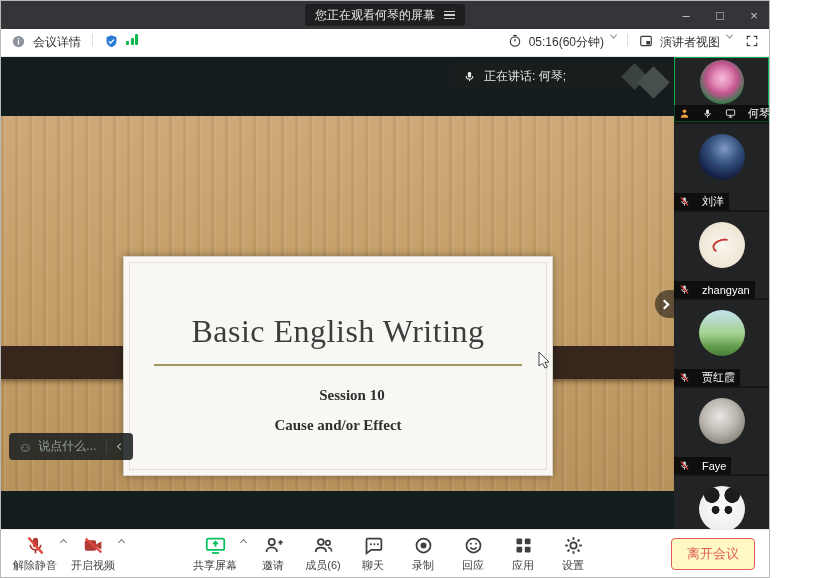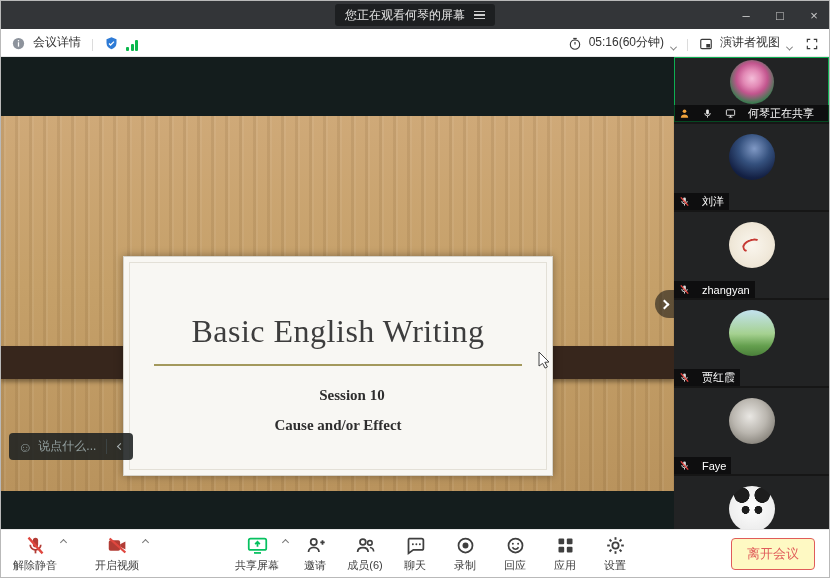--- a/index.html
+++ b/index.html
@@ -1,29 +1,29 @@
 <!DOCTYPE html>
 <html><head>
 <meta charset="utf-8">
 <style>
   * { margin:0; padding:0; box-sizing:border-box; }
   html,body { width:830px; height:578px; font-family:"Liberation Sans","DejaVu Sans",sans-serif; }
-  .window { position:relative; width:830px; height:578px; background:#141c1c; border:1px solid #b9b9b9; overflow:hidden; }
+  .window { position:relative; width:770px; height:578px; background:#141c1c; border:1px solid #b9b9b9; overflow:hidden; }
 
   
   .titlebar { position:absolute; top:0; left:0; right:0; height:28px; background:#333538; }
   .title-pill { position:absolute; left:50%; top:3px; transform:translateX(-50%); height:22px; background:#1d1f21; border-radius:3px; display:flex; align-items:center; gap:9px; padding:0 10px; color:#e8e8e8; font-size:12px; white-space:nowrap; }
   .hamburger { display:inline-flex; flex-direction:column; gap:2px; }
   .hamburger i { width:11px; height:1.5px; background:#cfcfcf; display:block; }
   .win-controls { position:absolute; right:8px; top:0; height:28px; display:flex; align-items:center; gap:20px; color:#c9c9c9; font-size:13px; }
   .win-controls span { cursor:default; width:14px; text-align:center; }
 
   
   .toolbar { position:absolute; top:28px; left:0; right:0; height:28px; background:#ffffff; border-bottom:1px solid #e7e7e7; display:flex; align-items:center; padding:0 10px; font-size:12px; color:#333; }
-  .tb-left, .tb-right { display:flex; align-items:flex-end; gap:7px; }
+  .tb-left, .tb-right { display:flex; align-items:flex-start; gap:7px; }
   .tb-spacer { flex:1; }
   .sep { width:1px; height:12px; background:#dcdcdc; margin:0 4px; }
   .signal { display:inline-flex; align-items:flex-end; gap:1.5px; height:11px; }
   .signal i { display:block; width:3px; background:#0bb84d; border-radius:1px; }
   .signal .b1{height:4px} .signal .b2{height:7px} .signal .b3{height:11px}
   .chev { display:inline-block; width:5px; height:5px; border-right:1.5px solid #777; border-bottom:1.5px solid #777; }
   .chev.down { transform:rotate(45deg) translate(-1px,-1px); }
   .chev.up { transform:rotate(-135deg); }
   .chev.left { transform:rotate(135deg); border-color:#aab3b3; }
   .chev.right { transform:rotate(-45deg); border-color:#fff; width:7px; height:7px; border-width:2px; }
@@ -75,21 +75,21 @@
       radial-gradient(circle at 28% 20%, #1d1d1d 0 15%, rgba(0,0,0,0) 16%),
       radial-gradient(circle at 72% 20%, #1d1d1d 0 15%, rgba(0,0,0,0) 16%),
       radial-gradient(circle at 36% 52%, #1d1d1d 0 10%, rgba(0,0,0,0) 11%),
       radial-gradient(circle at 64% 52%, #1d1d1d 0 10%, rgba(0,0,0,0) 11%),
       radial-gradient(circle at 50% 45%, #ffffff 0%, #ededed 70%, #cccccc 100%); }
   .tile-label { position:absolute; left:0; bottom:0; height:17px; background:rgba(0,0,0,0.58); color:#fff; font-size:11px; display:flex; align-items:center; gap:12px; padding:0 5px; white-space:nowrap; }
   .tile.sharing .tile-label { right:0; }
 
   
   .bottombar { position:absolute; left:0; right:0; bottom:0; height:48px; background:#ffffff; border-top:1px solid #e9e9e9; display:flex; align-items:center; }
-  .grp-left { display:flex; margin-left:8px;gap:24px; }
+  .grp-left { display:flex; margin-left:8px; }
   .grp-center { display:flex; margin:0 auto; gap:2px; }
   .tool { position:relative; min-width:48px; padding:0 4px; height:48px; display:flex; flex-direction:column; align-items:center; justify-content:center; gap:2px; font-size:11px; color:#3f3f3f; cursor:pointer; }
   .tool .caret { position:absolute; right:1px; top:10px; }
   .tool.wide { min-width:58px; padding-right:10px; }
   .leave-btn { margin-right:14px; margin-left:10px; border:1px solid #e05c5a; color:#e05c5a; background:#fef9c3; border-radius:4px; font-size:13px; padding:6px 15px; cursor:pointer; white-space:nowrap; }
   svg { display:block; }
 </style>
 </head>
 <body>
 
@@ -159,20 +159,32 @@
             <path d="M4 9V4h5M15 4h5v5M20 15v5h-5M9 20H4v-5" fill="none" stroke="#3a3a3a" stroke-width="2"></path>
           </svg>
       </span>
     </div>
   </div>
 
   <div class="main">
 
     <div class="stage">
 
+      <div class="speaking">
+        <span>
+          <svg width="13" height="13" viewBox="0 0 24 24">
+              <rect x="9" y="3" width="6" height="11" rx="3" fill="#e9e9e9"></rect>
+              <path d="M6 11a6 6 0 0 0 12 0" stroke="#e9e9e9" stroke-width="2" fill="none"></path>
+              <line x1="12" y1="17" x2="12" y2="20.5" stroke="#e9e9e9" stroke-width="2"></line>
+            </svg>
+        </span>
+        <span>正在讲话: 何琴;</span>
+        <span class="deco-a"></span>
+        <span class="deco-b"></span>
+      </div>
 
       <div class="slide">
         <div class="ribbon left"></div>
         <div class="ribbon right"></div>
         <div class="card">
           <div class="card-title">Basic English Writing</div>
           <div class="card-rule"></div>
           <div class="card-sub sub1">Session 10</div>
           <div class="card-sub sub2">Cause and/or Effect</div>
         </div>

